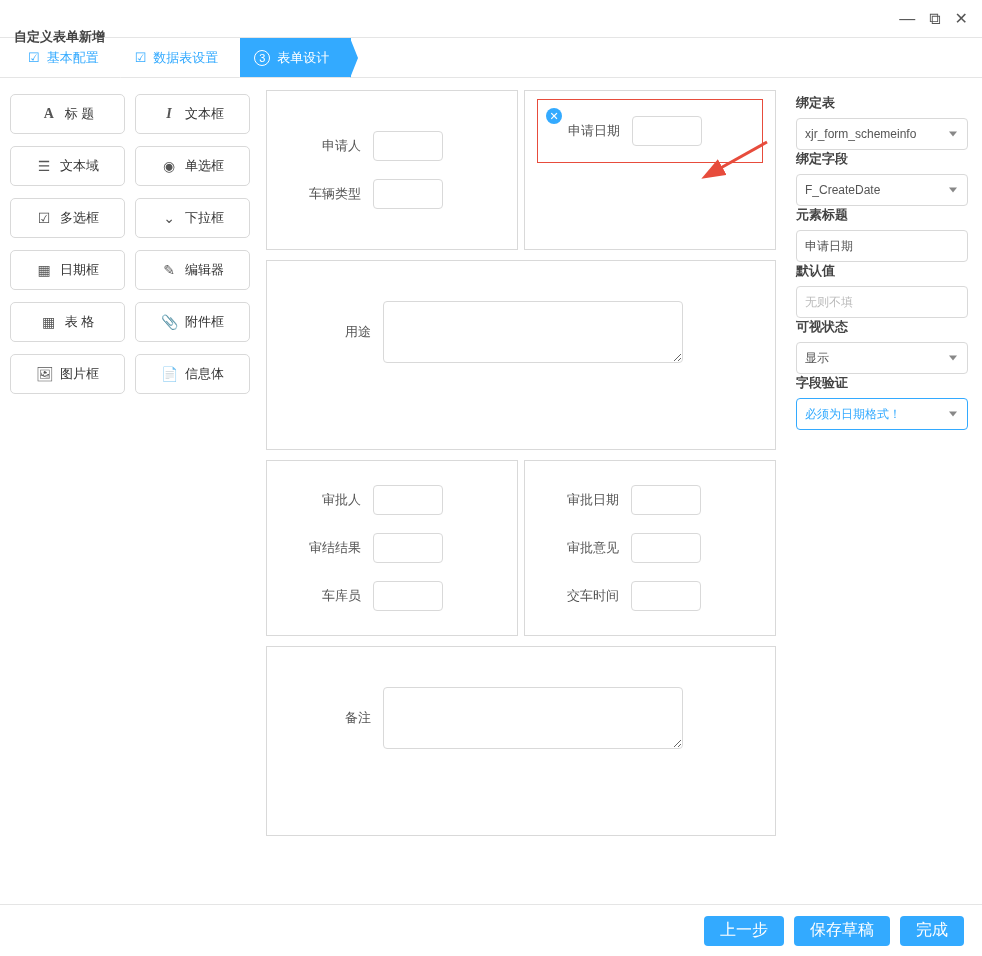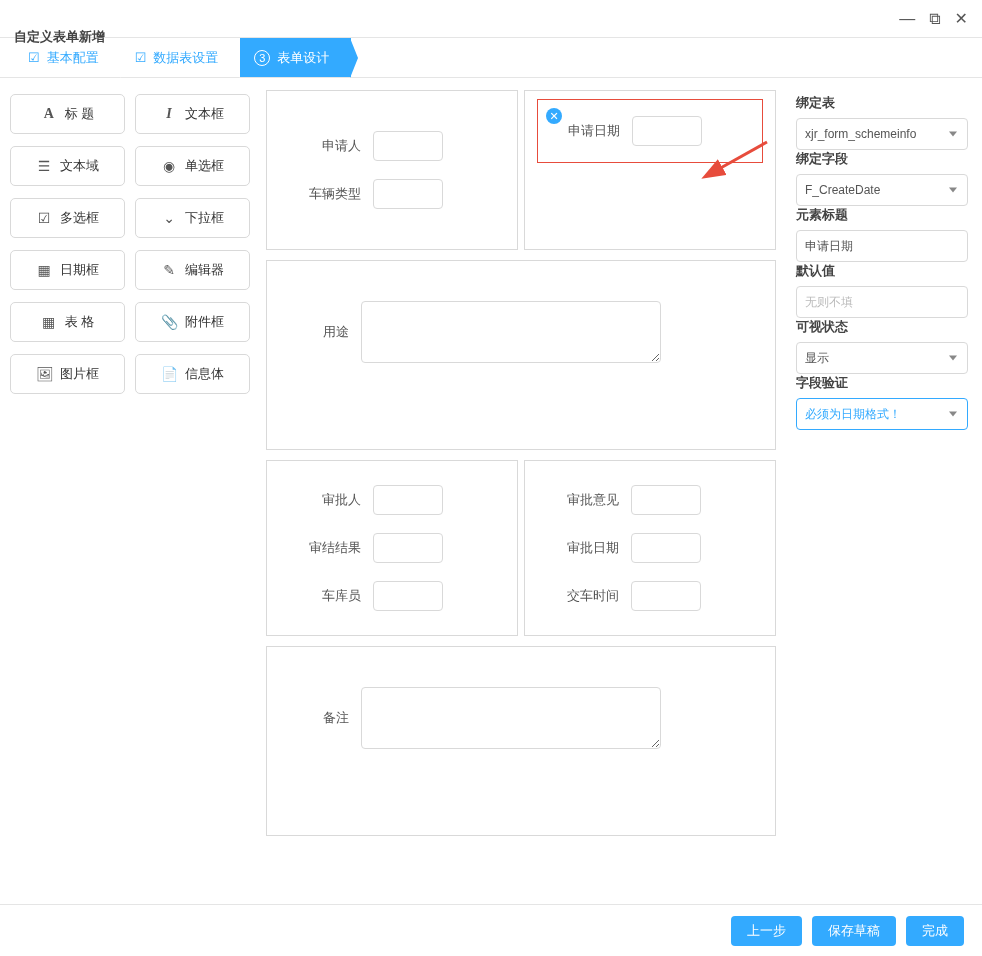--- a/index.html
+++ b/index.html
@@ -28,35 +28,35 @@
 
 .canvas { flex: 1; padding: 12px 6px; overflow: auto; }
 .row2 { display: flex; gap: 6px; margin-bottom: 10px; }
 .cell { border: 1px solid #d9d9d9; flex: 1; padding: 40px 22px; }
 .cell.tight { padding: 24px 22px; }
 .removebtn { position: absolute; left: 8px; top: 8px; width: 16px; height: 16px; border-radius: 50%; background: #33aaff; color: #fff; font-size: 11px; display: flex; align-items: center; justify-content: center; cursor: pointer; }
 .field { display: flex; align-items: center; margin-bottom: 18px; }
 .field:last-child { margin-bottom: 0; }
 .field label { width: 72px; text-align: right; margin-right: 12px; color: #555; }
 .field .inp { width: 70px; height: 30px; border: 1px solid #d9d9d9; border-radius: 4px; }
-.fullrow { border: 1px solid #d9d9d9; padding: 40px 10px; margin-bottom: 10px; }
+.fullrow { border: 1px solid #d9d9d9; padding: 40px 32px; margin-bottom: 10px; }
 .fullrow .field label { width: 72px; }
 .fullrow textarea { flex: 1; height: 62px; border: 1px solid #d9d9d9; border-radius: 4px; resize: both; max-width: 300px; }
 
 .props { width: 200px; padding: 16px 14px; }
 .props .grp { margin-bottom: 0; }
 .props .grp > label { display: block; font-weight: bold; color: #444; margin-bottom: 6px; font-size: 13px; }
 .props .sel, .props .txt { width: 100%; height: 32px; border: 1px solid #d9d9d9; border-radius: 4px; padding: 0 8px; background: #fff; position: relative; display: flex; align-items: center; color: #555; font-size: 12px; }
 .props .sel::after { content: ""; position: absolute; right: 10px; top: 50%; border-left: 4px solid transparent; border-right: 4px solid transparent; border-top: 5px solid #888; transform: translateY(-50%); }
 .props .sel.hl { border-color: #33aaff; color: #33aaff; }
 .props .txt input { border: none; outline: none; width: 100%; font-size: 12px; color: #555; }
 .props .txt input::placeholder { color: #bbb; }
 
 .footer { height: 52px; display: flex; align-items: center; justify-content: flex-end; gap: 10px; padding: 0 18px; border-top: 1px solid #e5e5e5; }
-.footer .btn { height: 30px; padding: 0 16px; border-radius: 4px; border: none; background: #33aaff; color: #fff; cursor: pointer; font-size: 13px; }
+.footer .btn { height: 30px; padding: 0 16px; border-radius: 4px; border: none; background: #33aaff; color: #fff; cursor: pointer; font-size: 16px; }
 
 .arrow-annot { position: absolute; left: 712px; top: 140px; pointer-events: none; }
 .arrow-annot svg { overflow: visible; }
 </style>
 </head>
 <body>
 
 <div class="titlebar">
   <span class="title">自定义表单新增</span>
   <div class="win-controls">
@@ -173,25 +173,25 @@
             <label>审结结果</label>
             <div class="inp"></div>
           </div>
         <div class="field">
             <label>车库员</label>
             <div class="inp"></div>
           </div>
       </div>
       <div class="cell tight">
         <div class="field">
+            <label>审批日期</label>
+            <div class="inp"></div>
+          </div>
+        <div class="field">
             <label>审批意见</label>
-            <div class="inp"></div>
-          </div>
-        <div class="field">
-            <label>审批日期</label>
             <div class="inp"></div>
           </div>
         <div class="field">
             <label>交车时间</label>
             <div class="inp"></div>
           </div>
       </div>
     </div>
 
     <div class="fullrow" style="min-height:190px;">

